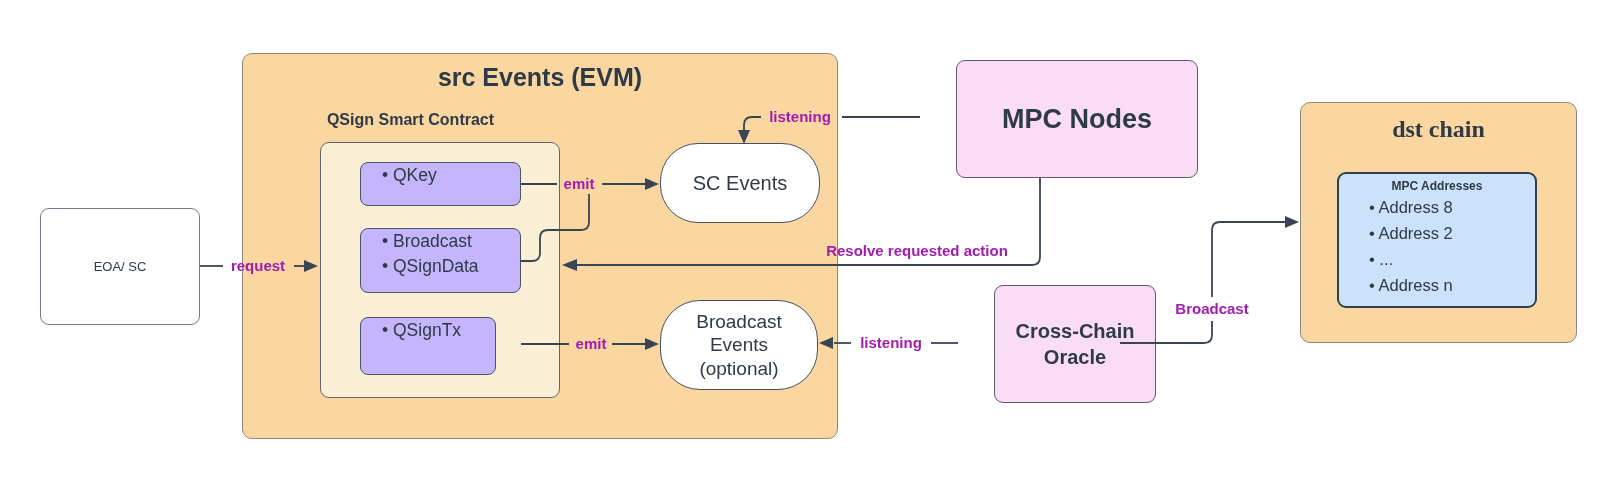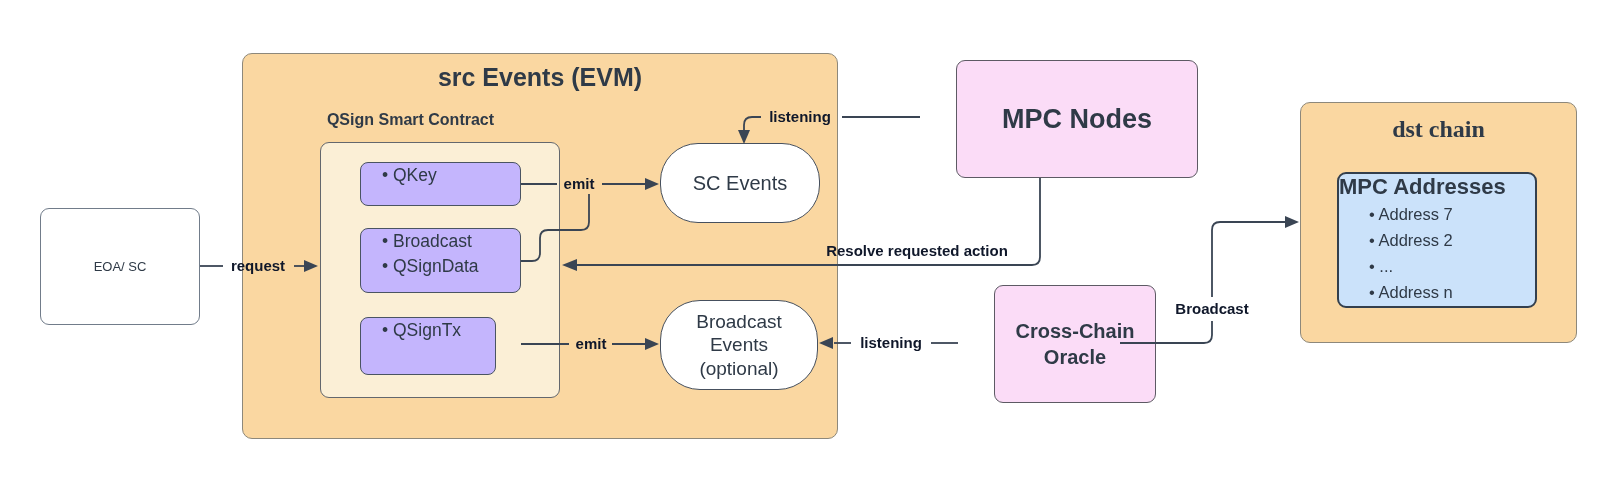--- a/index.html
+++ b/index.html
@@ -58,25 +58,25 @@
   .dst-chain{
     left:1300px;top:102px;width:277px;height:241px;
     background:#FAD7A1;border:1.5px solid #8D887B;border-radius:10px;
   }
   .dst-title{position:absolute;left:0;top:13px;width:100%;text-align:center;
     font-size:24px;font-weight:bold;font-family:Liberation Serif, serif;}
   .mpc-addr{
     left:1337px;top:172px;width:200px;height:136px;
     background:#CBE2FA;border:2px solid #333F4D;border-radius:9px;
   }
-  .mpc-addr-title{font-size:22px;font-weight:bold;}
+  .mpc-addr-title{margin-top:5px;text-align:center;font-size:12px;font-weight:bold;}
   .mpc-addr-list{margin-top:1px;padding-left:30px;font-size:16.5px;line-height:26px;}
   .edge-label{
     position:absolute;text-align:center;
-    font-size:15px;font-weight:bold;color:#0f172a;
+    font-size:15px;font-weight:bold;color:#a21caf;
     white-space:nowrap;
   }
   svg.wires{position:absolute;left:0;top:0;pointer-events:none;}
   svg.wires path{stroke:#3A4554;stroke-width:1.8;fill:none;}
   svg.wires polygon{fill:#3A4554;stroke:none;}
 </style>
 </head>
 <body>
 
 <div class="canvas">
@@ -119,21 +119,21 @@
       <span style="display:block">Oracle</span>
     </span>
   </div>
 
   <div class="node dst-chain">
     <div class="dst-title">dst chain</div>
   </div>
   <div class="node mpc-addr">
     <div class="mpc-addr-title">MPC Addresses</div>
     <div class="mpc-addr-list">
-      <div>• Address 7</div>
+      <div>• Address 8</div>
       <div>• Address 2</div>
       <div>• ...</div>
       <div>• Address n</div>
     </div>
   </div>
 
   <div class="node center eoa">
     <span>EOA/ SC</span>
   </div>
 

